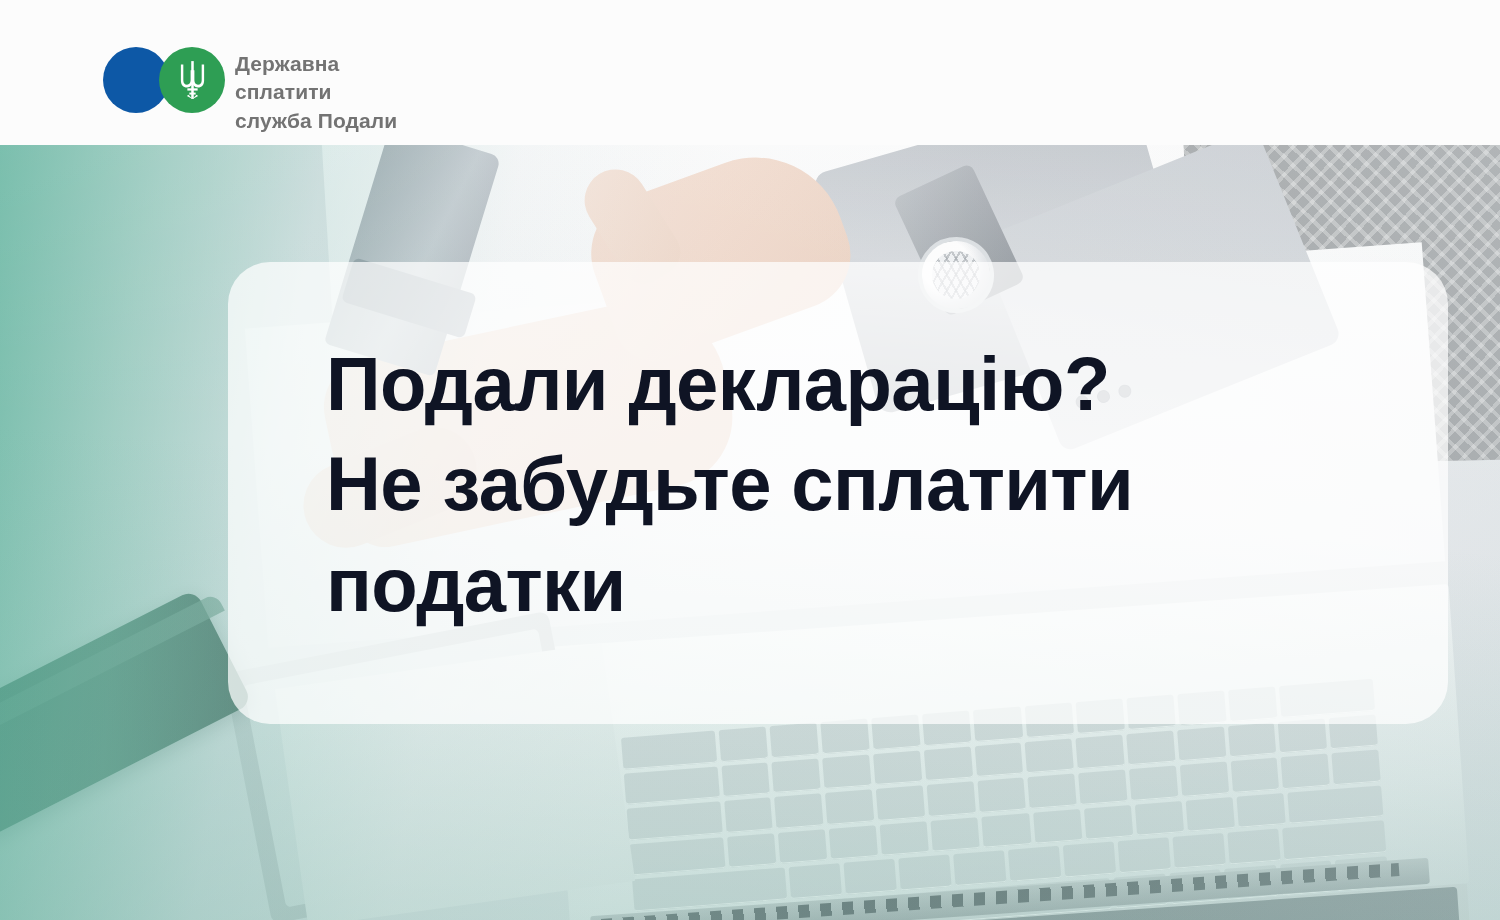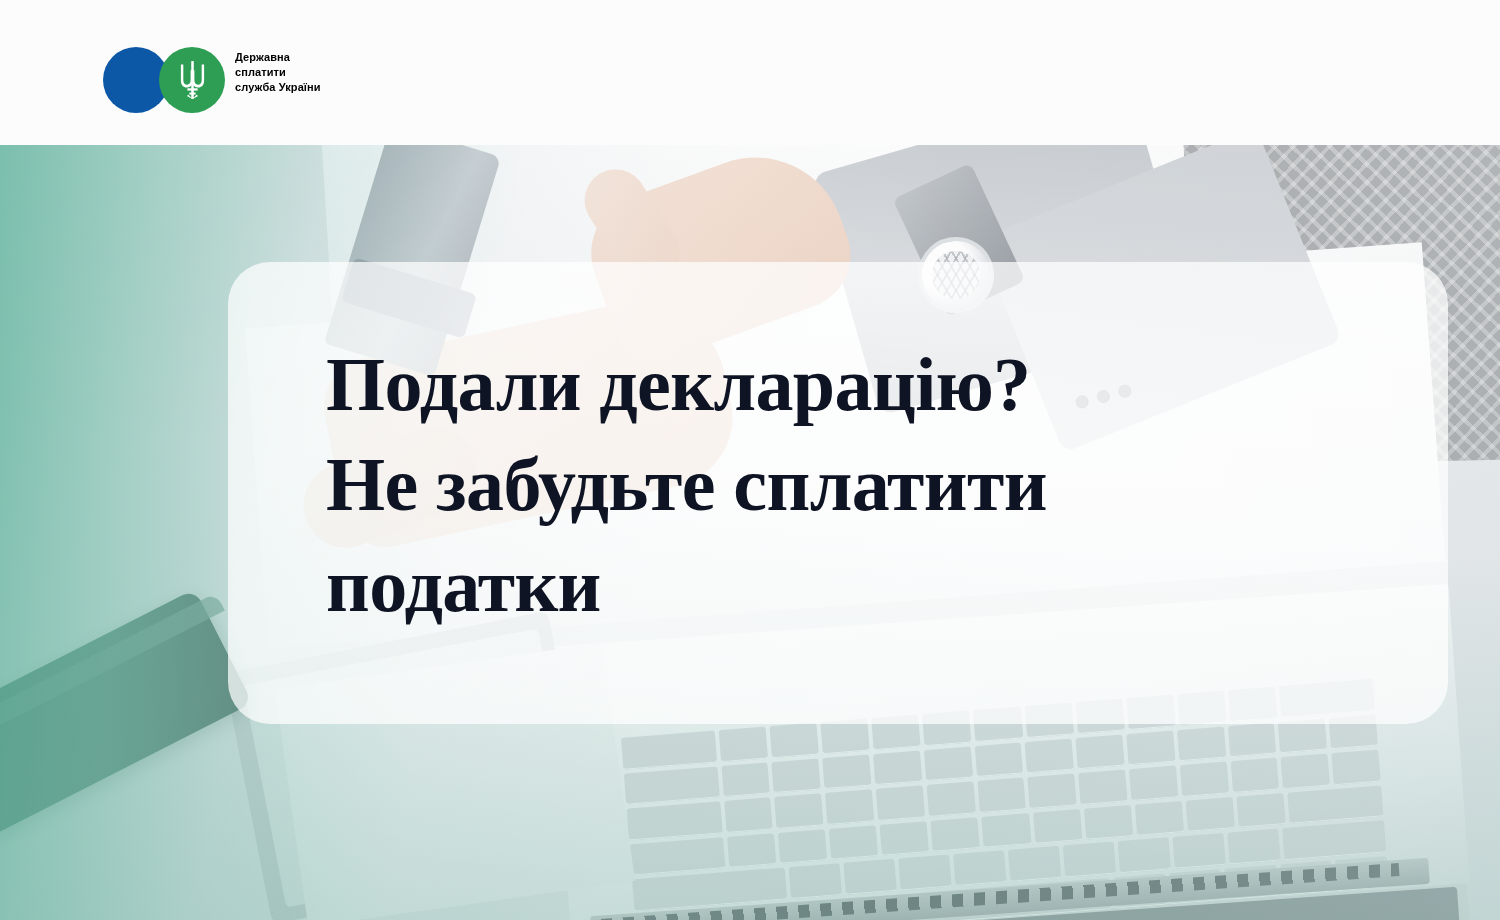--- a/index.html
+++ b/index.html
@@ -25,24 +25,24 @@
     position:absolute; left:103px; top:47px;
     display:flex; align-items:flex-start;
   }
   .logo-marks{ position:relative; width:122px; height:66px; flex:0 0 auto; }
   .logo-circle{ position:absolute; top:0; width:66px; height:66px; border-radius:50%; }
   .logo-circle.blue { left:0;  background:#0d58a6; }
   .logo-circle.green{ left:56px; background:#2e9e54; }
   .trident{ position:absolute; left:76px; top:14px; width:27px; height:38px; }
   .logo-text{
     margin-left:10px;
-    font-size:11px;
+    font-size:21px;
     line-height:1.355;
     font-weight:bold;
-    color:#000000;
+    color:#737373;
     letter-spacing:.1px;
     white-space:nowrap;
     padding-top:3px;
   }
 
   
   .photo{
     position:absolute; left:0; top:145px;
     width:1500px; height:775px;
     overflow:hidden;
@@ -266,21 +266,21 @@
     border-radius:42px;
     z-index:10;
   }
 
   
   .headline{
     position:absolute;
     left:326px; top:334px; width:1110px;
     z-index:20;
     color:#0f1424;
-    font-family:Liberation Serif, serif;
+    font-family:Liberation Sans, sans-serif;
     font-weight:bold;
     font-size:76px;
     line-height:1.32;
     letter-spacing:-0.6px;
     white-space:pre-line;
   }
 </style>
 </head>
 <body>
 
@@ -440,18 +440,18 @@
             <path d="M18.6 60.5h22.8v5.0H18.6z"></path>
             <path d="M23.0 70.0h14v4.4h-14z"></path>
             <path d="M21.0 74.6l9 9.4-12.4-6.4z"></path>
             <path d="M39.0 74.6l-9 9.4 12.4-6.4z"></path>
           </g>
         </svg>
       </div>
       <div class="logo-text">
         <div>Державна</div>
         <div>сплатити</div>
-        <div>служба України</div>
+        <div>служба Подали</div>
       </div>
     </div>
   </div>
 
 </div>
 
 </body></html>

